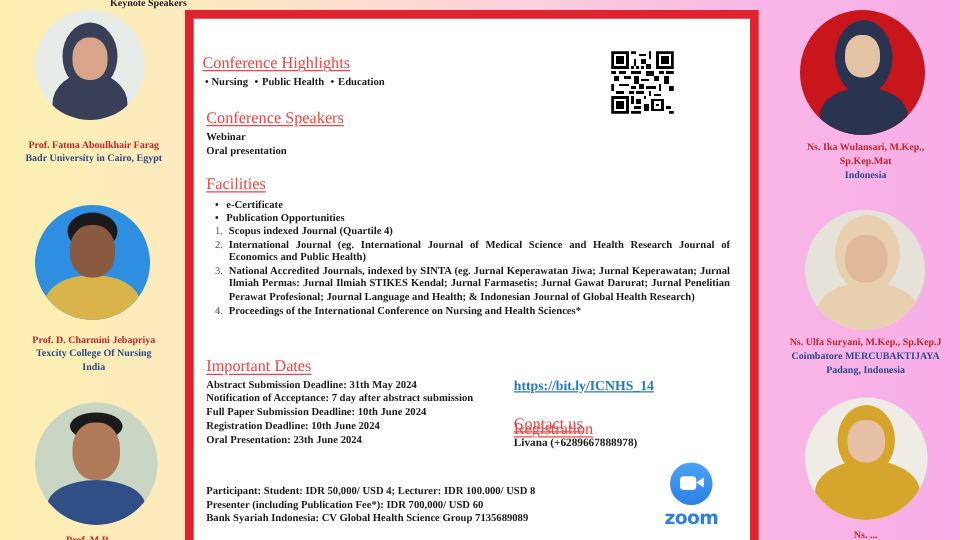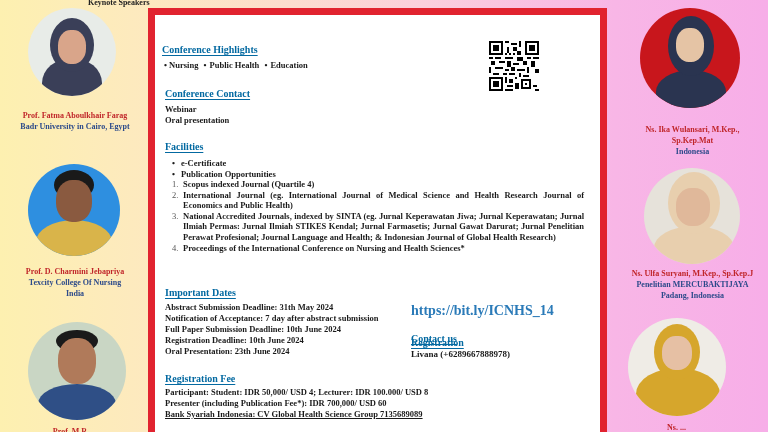--- a/index.html
+++ b/index.html
@@ -23,33 +23,33 @@
   .photo .face { position: absolute; border-radius: 45%; }
   .sp-name { color: #c0262a; font-size: 8px; line-height: 11px; }
   .sp-aff { color: #2c4a8a; font-size: 8px; line-height: 11px; }
 
   
   .panel {
     position: absolute; left: 148px; top: 8px; width: 459px; height: 440px;
     background: #fff; border: 7px solid #e1232f;
   }
   .section-h {
-    color: #0369a1; font-size: 10px; font-weight: bold; text-decoration: underline;
+    color: #ef4444; font-size: 13px; font-weight: normal; text-decoration: underline;
     text-decoration-thickness: 1px; text-underline-offset: 2px; line-height: 16px;
     position: absolute;
   }
   .txt { font-size: 8.5px; font-weight: bold; color: #1a1a1a; line-height: 10.6px; position: absolute; }
   .bullets span.dot { margin: 0 3px; }
   ul.fac { list-style: none; position: absolute; }
   ul.fac li { font-size: 8.5px; font-weight: bold; color: #1a1a1a; line-height: 10.6px; font-family: Liberation Serif, serif; }
   ul.fac li::before { content: "•"; display: inline-block; width: 9px; }
   ol.pub { position: absolute; list-style: none; }
   ol.pub li { font-size: 8.5px; font-weight: bold; color: #1a1a1a; line-height: 10.6px; text-align: justify; padding-left: 11px; position: relative; }
   ol.pub li .num { position: absolute; left: 0; font-weight: normal; color: #555; }
-  .link { color: #2a7ab8; font-size: 14px; font-weight: bold; position: absolute; }
+  .link { color: #2a7ab8; font-size: 11px; font-weight: bold; position: absolute; text-decoration: underline; }
   
   .qr { position: absolute; left: 334px; top: 26px; width: 50px; height: 50px; background: #fff; }
   .qr svg { width: 50px; height: 50px; }
   
   .zoom { position: absolute; left: 368px; top: 355px; width: 60px; text-align: center; }
   .zoom .circle { width: 34px; height: 34px; border-radius: 50%; background: linear-gradient(180deg,#4aa3f5,#2d7fe6); margin: 0 auto; position: relative; }
   .zoom .cam { position: absolute; left: 8px; top: 11px; width: 13px; height: 11px; background: #fff; border-radius: 3px; }
   .zoom .lens { position: absolute; left: 21px; top: 12px; width: 0; height: 0; border-top: 4.5px solid transparent; border-bottom: 4.5px solid transparent; border-right: 6px solid #fff; }
   .zoom .word { font-family: "DejaVu Sans", sans-serif; color: #2d7fe6; font-size: 15px; font-weight: bold; letter-spacing: -0.5px; margin-top: 1px; }
 </style>
@@ -150,21 +150,21 @@
           <rect x="18" y="21" width="1" height="1"></rect>
         <rect x="9" y="22" width="3" height="1"></rect>
           <rect x="13" y="21" width="2" height="3"></rect>
           <rect x="8" y="24" width="4" height="1"></rect>
         <rect x="22" y="22" width="2" height="1"></rect>
           <rect x="23" y="24" width="2" height="1"></rect>
       </g>
     </svg>
   </div>
 
-  <div class="section-h" style="left:10px;top:71px;">Conference Contact</div>
+  <div class="section-h" style="left:10px;top:71px;">Conference Speakers</div>
   <div class="txt" style="left:10px;top:89px;">Webinar</div>
   <div class="txt" style="left:10px;top:100px;">Oral presentation</div>
 
   <div class="section-h" style="left:10px;top:124px;">Facilities</div>
   <ul class="fac" style="left:17px;top:143px;">
     <li>e-Certificate</li>
     <li>Publication Opportunities</li>
   </ul>
   <ol class="pub" style="left:17px;top:164px;width:412px;">
     <li><span class="num">1.</span><span>Scopus indexed Journal (Quartile 4)</span></li>
@@ -179,49 +179,55 @@
   <div class="txt" style="left:10px;top:309px;text-align:right;">Full Paper Submission Deadline: 10th June 2024</div>
   <div class="txt" style="left:10px;top:320px;">Registration Deadline: 10th June 2024</div>
   <div class="txt" style="left:10px;top:331px;">Oral Presentation: 23th June 2024</div>
 
   <div class="section-h" style="left:256px;top:272px;margin-top:48px;">Registration</div>
   <div class="link" style="left:256px;top:288px;">https://bit.ly/ICNHS_14</div>
 
   <div class="section-h" style="left:256px;top:316px;">Contact us</div>
   <div class="txt" style="left:256px;top:334px;font-size:9px;">Livana (+6289667888978)</div>
 
-  <div class="section-h" style="left:10px;top:356px;">Registration Fee </div>
   <div class="txt" style="left:10px;top:372px;">Participant: Student: IDR 50,000/ USD 4; Lecturer: IDR 100.000/ USD 8</div>
   <div class="txt" style="left:10px;top:383px;">Presenter (including Publication Fee*): IDR 700,000/ USD 60</div>
-  <div class="txt" style="left:10px;top:394px;text-decoration:underline;">Bank Syariah Indonesia: CV Global Health Science Group 7135689089</div>
-
+  <div class="txt" style="left:10px;top:394px;">Bank Syariah Indonesia: CV Global Health Science Group 7135689089</div>
+
+  <div class="zoom">
+    <div class="circle">
+      <div class="cam"></div>
+        <div class="lens"></div>
+    </div>
+    <div class="word">zoom</div>
+  </div>
 </div>
 
 <div class="speaker" style="left:620px; top:8px; width:145px;">
   <div class="photo" style="width:100px;height:100px;background:#c8161c;margin-left:20px;">
     <div class="body" style="left:16px;top:62px;width:70px;height:44px;background:#2a3450;"></div>
     <div class="head" style="left:28px;top:8px;width:46px;height:60px;background:#2a3450;"></div>
     <div class="face" style="left:36px;top:20px;width:28px;height:34px;background:#e5c4a5;"></div>
   </div>
-  <div class="sp-name" style="margin-top:16px;">Ns. Ika Wulansari, M.Kep.,</div>
+  <div class="sp-name" style="margin-top:4px;">Ns. Ika Wulansari, M.Kep.,</div>
   <div class="sp-name">Sp.Kep.Mat</div>
   <div class="sp-aff">Indonesia</div>
 </div>
 
 <div class="speaker" style="left:620px; top:168px; width:145px;">
   <div class="photo" style="width:96px;height:96px;background:#e6e2da;margin-left:24px;">
     <div class="body" style="left:10px;top:58px;width:80px;height:44px;background:#e8cfae;"></div>
     <div class="head" style="left:24px;top:4px;width:52px;height:62px;background:#e8cfae;"></div>
     <div class="face" style="left:32px;top:20px;width:34px;height:38px;background:#e0b89a;"></div>
   </div>
   <div class="sp-name" style="margin-top:4px;">Ns. Ulfa Suryani, M.Kep., Sp.Kep.J</div>
-  <div class="sp-aff">Penelitian MERCUBAKTIJAYA</div>
+  <div class="sp-aff">Coimbatore MERCUBAKTIJAYA</div>
   <div class="sp-aff">Padang, Indonesia</div>
 </div>
 
-<div class="speaker" style="left:604px; top:318px; width:145px;text-align:center;">
+<div class="speaker" style="left:620px; top:318px; width:145px;text-align:center;">
   <div class="photo" style="width:98px;height:98px;background:#efece6;margin-left:24px;">
     <div class="body" style="left:8px;top:50px;width:84px;height:52px;background:#d6a62c;"></div>
     <div class="head" style="left:26px;top:6px;width:46px;height:56px;background:#d6a62c;"></div>
     <div class="face" style="left:34px;top:18px;width:30px;height:34px;background:#e6c0a4;"></div>
   </div>
   <div class="sp-name" style="margin-top:6px;">Ns. ...</div>
 </div>
 
 </body></html>

